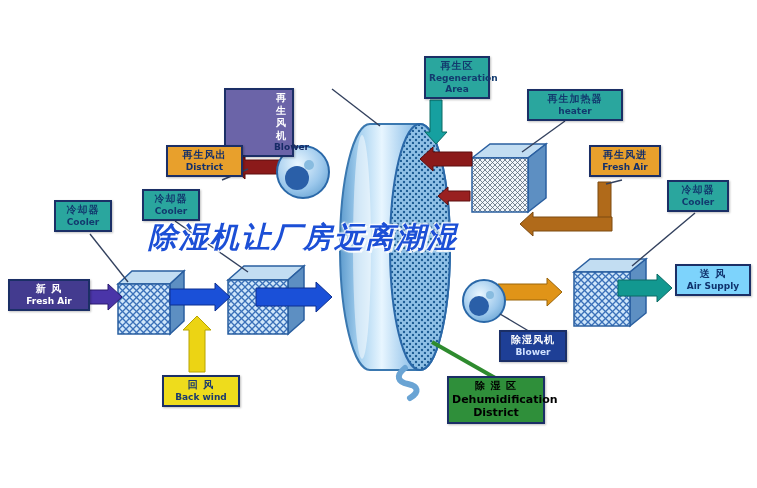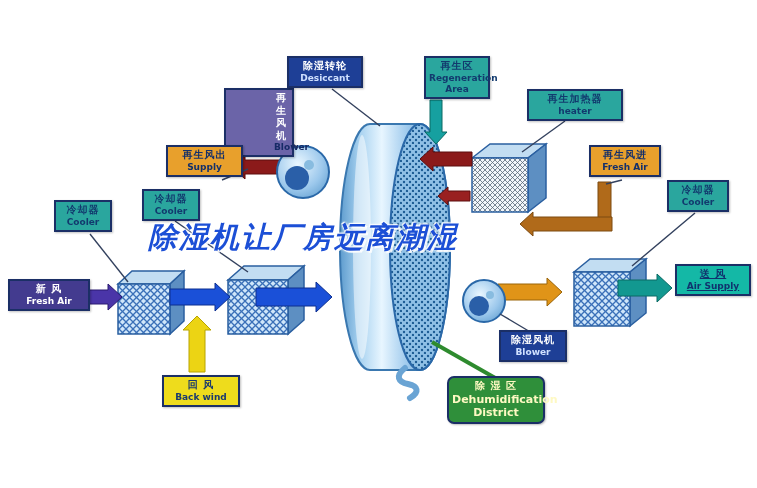--- a/index.html
+++ b/index.html
@@ -15,23 +15,23 @@
   }
   .label .zh{font-size:10px;letter-spacing:1px;}
   .label .en{font-size:9px;}
   .lbl-teal{background:#2aa69e;color:#123a6e;}
   .lbl-orange{background:#e8a02c;color:#14306a;}
   .lbl-navy{background:#1e3f96;color:#ffffff;}
   .lbl-navy .en{color:#cfe0ff;}
   .lbl-purple{background:#6b64a8;color:#ffffff;padding-left:48px;}
   .lbl-purple .en{color:#162a66;}
   .lbl-indigo{background:#433b8f;color:#ffffff;}
-  .lbl-cyan{background:#14b8a6;color:#10336e;text-decoration:underline;}
+  .lbl-cyan{background:#7dd3fc;color:#10336e;}
   .lbl-yellow{background:#eedc1c;color:#1a3a6e;}
-  .lbl-green{background:#2f8f3a;color:#fef9c3;border-radius:7px;}
+  .lbl-green{background:#2f8f3a;color:#000000;}
   .lbl-green .en{font-size:11px;}
   #watermark{
     position:absolute;left:148px;top:218px;z-index:50;white-space:nowrap;
     font-size:29px;font-style:italic;font-weight:bold;letter-spacing:2px;
     color:#1c4fd6;
     text-shadow:0 0 3px #fff,0 0 3px #fff,2px 2px 0 rgba(255,255,255,.85),-1px -1px 0 rgba(255,255,255,.85);
   }
 </style>
 </head>
 <body>
@@ -142,38 +142,34 @@
       <line x1="622" y1="180" x2="606" y2="184"></line>
       <line x1="497" y1="379" x2="432" y2="342" stroke="#2e8b2e" stroke-width="4"></line>
     </g>
   </svg>
 
   <div class="label lbl-purple" style="left:224px;top:88px;width:70px">
     <div class="zh">再生风机</div>
     <div class="en">Blower</div>
   </div>
 
-  <div class="label lbl-navy" style="left:287px;top:56px;width:76px">
-    <div class="zh">除湿转轮</div>
-    <div class="en">Desiccant</div>
-  </div>
 
   <div class="label lbl-teal" style="left:424px;top:56px;width:66px">
     <div class="zh">再生区</div>
     <div class="en">Regeneration Area</div>
   </div>
 
   <div class="label lbl-teal" style="left:527px;top:89px;width:96px">
     <div class="zh">再生加热器</div>
     <div class="en">heater</div>
   </div>
 
   <div class="label lbl-orange" style="left:166px;top:145px;width:77px">
     <div class="zh">再生风出</div>
-    <div class="en">Supply</div>
+    <div class="en">District</div>
   </div>
 
   <div class="label lbl-orange" style="left:589px;top:145px;width:72px">
     <div class="zh">再生风进</div>
     <div class="en">Fresh Air</div>
   </div>
 
   <div class="label lbl-teal" style="left:142px;top:189px;width:58px">
     <div class="zh">冷却器</div>
     <div class="en">Cooler</div>

